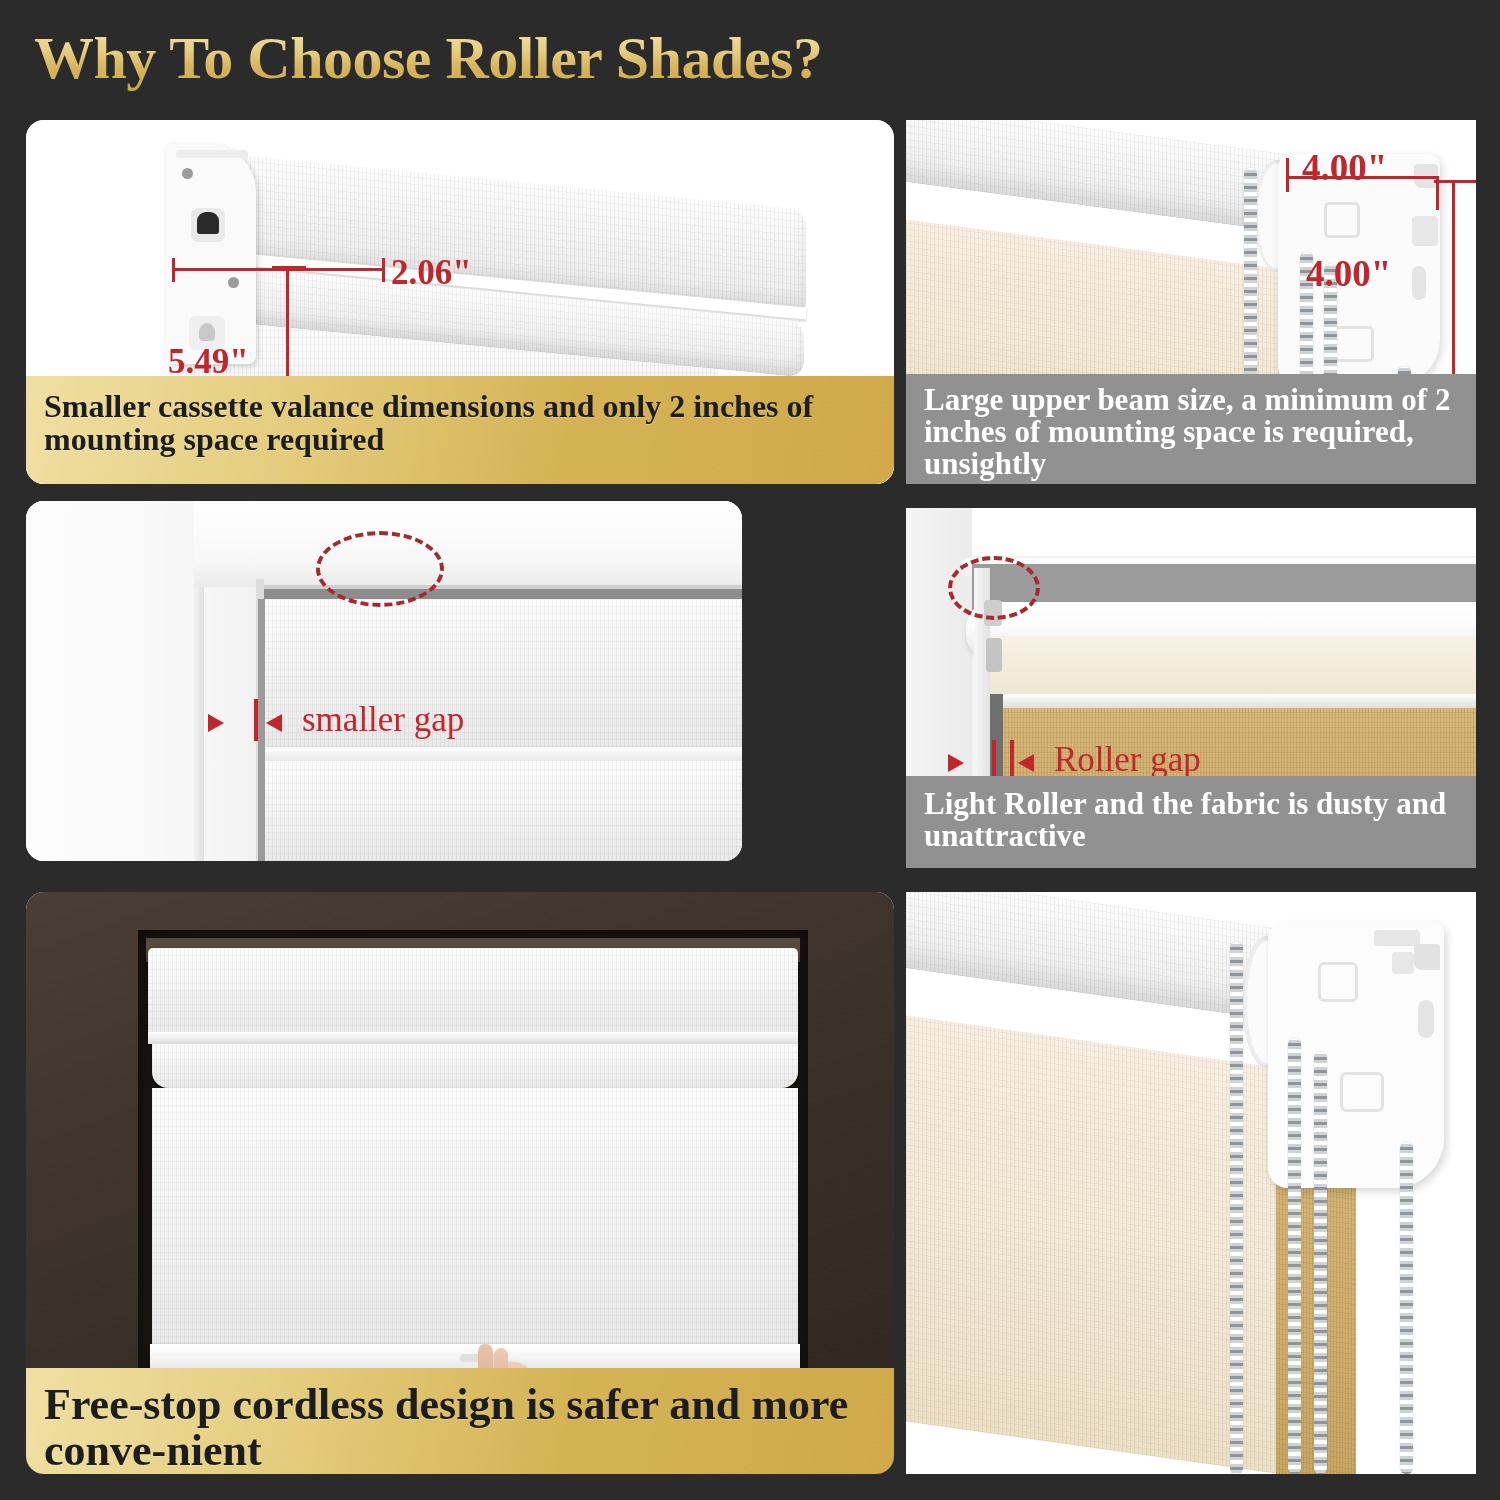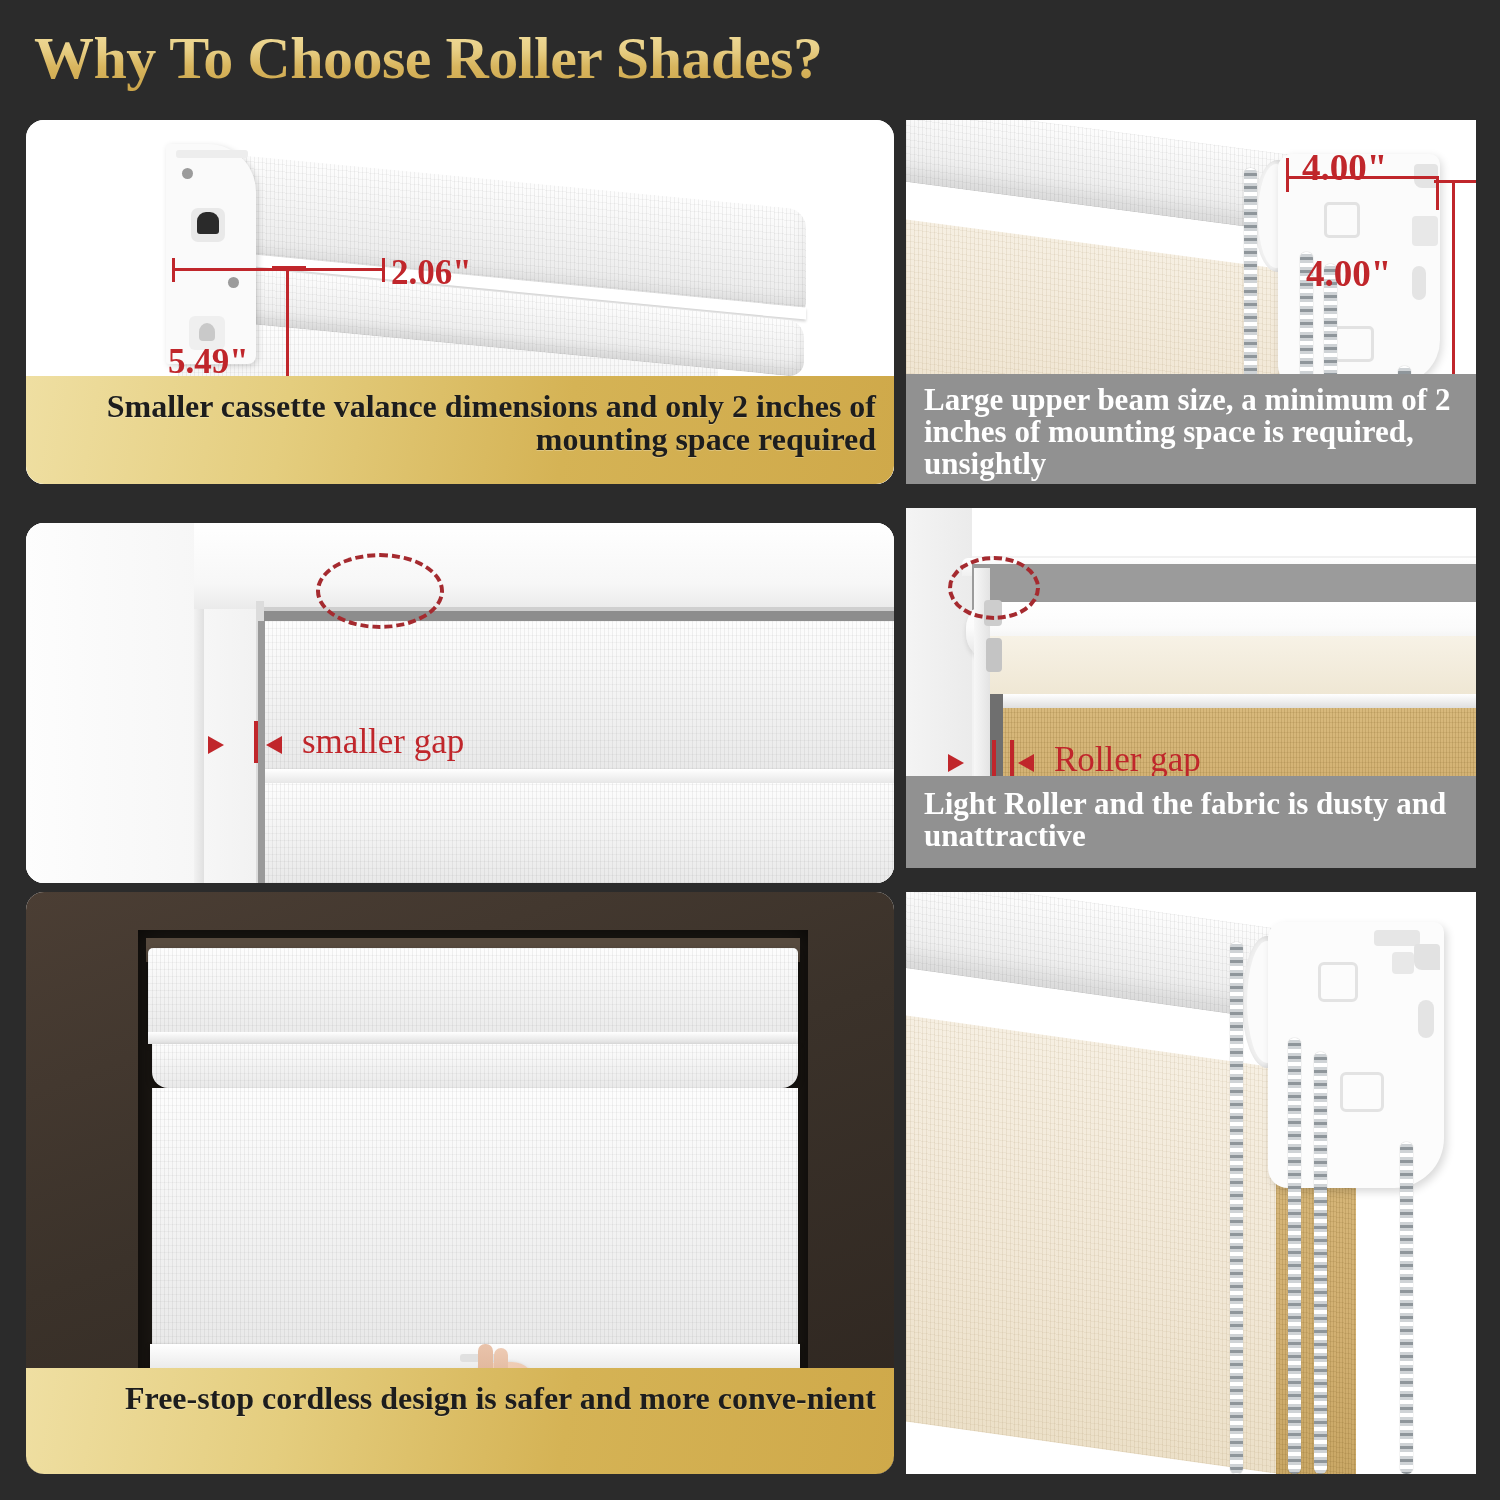--- a/index.html
+++ b/index.html
@@ -33,21 +33,20 @@
     box-sizing:border-box;
     padding:14px 18px 10px 18px;
     font-weight:bold;
     line-height:1.04;
   }
   .cap.gold{
     background:linear-gradient(100deg,#efdfa2 0%,#e4cd7e 30%,#d5b355 62%,#cfa94a 100%);
     color:#1d1d1d;
     border-radius:0 0 18px 18px;
     text-shadow:0 1px 0 rgba(255,255,255,.25);
-    text-align:right;
   }
   .cap.gray{
     background:#919191;
     color:#ffffff;
     border-radius:0;
   }
   .fab-white{
     background:
       repeating-linear-gradient(90deg,rgba(0,0,0,.05) 0 1px,rgba(255,255,255,0) 1px 4px),
       repeating-linear-gradient(0deg,rgba(0,0,0,.035) 0 1px,rgba(255,255,255,0) 1px 7px),
@@ -179,21 +178,21 @@
       <div class="dimlabel" style="left:396px;top:26px;font-size:37px;">4.00"</div>
 
       <div class="tick-h" style="left:528px;top:60px;width:42px;"></div>
       <div class="dimline-v" style="left:546px;top:60px;height:200px;"></div>
       <div class="tick-h" style="left:528px;top:258px;width:42px;"></div>
       <div class="dimlabel" style="left:400px;top:132px;font-size:37px;">4.00"</div>
     </div>
     <div class="cap gray" style="height:110px;font-size:31px;padding-top:10px;">Large upper beam size, a minimum of 2 inches of mounting space is required, unsightly</div>
   </div>
 
-  <div class="panel left" style="left:26px;top:523px;width:868px;height:360px;">
+  <div class="panel left" style="left:26px;top:501px;width:716px;height:360px;">
     <div class="photo">
       <div style="position:absolute;left:0;top:0;width:100%;height:100%;background:#ffffff;"></div>
 
       <div style="position:absolute;left:0;top:0;width:300px;height:100%;
            background:linear-gradient(90deg,#fdfdfd 0%,#f6f6f6 60%,#ececec 100%);"></div>
       <div style="position:absolute;left:168px;top:0;width:10px;height:100%;
            background:linear-gradient(90deg,#f2f2f2,#e0e0e0);"></div>
 
       <div style="position:absolute;left:168px;top:0;width:700px;height:86px;
            background:linear-gradient(180deg,#ffffff 0%,#f7f7f7 70%,#eaeaea 100%);"></div>
@@ -305,21 +304,21 @@
       <div style="position:absolute;left:690px;top:482px;width:92px;height:100px;background:#241d18;"></div>
 
       <div style="position:absolute;left:444px;top:470px;width:66px;height:112px;
                   background:linear-gradient(150deg,#f3d3bd 0%,#e6bfa5 55%,#d8ab8f 100%);
                   border-radius:30px 24px 14px 18px;box-shadow:-2px 2px 5px rgba(0,0,0,.3);"></div>
       <div style="position:absolute;left:452px;top:452px;width:15px;height:36px;
            background:linear-gradient(180deg,#e9c3ab,#dfb499);border-radius:7px;"></div>
       <div style="position:absolute;left:468px;top:456px;width:14px;height:30px;
            background:linear-gradient(180deg,#eecbb4,#e0b79d);border-radius:7px;"></div>
     </div>
-    <div class="cap gold" style="height:106px;font-size:32px;">Free-stop cordless design is safer and more conve-nient</div>
+    <div class="cap gold" style="height:106px;font-size:44px;">Free-stop cordless design is safer and more conve-nient</div>
   </div>
 
   <div class="panel right" style="left:906px;top:892px;width:570px;height:582px;">
     <div class="photo">
       <div style="position:absolute;left:0;top:0;width:100%;height:100%;background:#ffffff;"></div>
 
       <div style="position:absolute;left:-24px;top:40px;width:420px;height:140px;
                   transform:skewY(8deg);transform-origin:right top;">
         <div class="fab-white" style="position:absolute;left:0;top:0;width:100%;height:92px;
              box-shadow:inset 0 -14px 20px rgba(0,0,0,.07);"></div>

